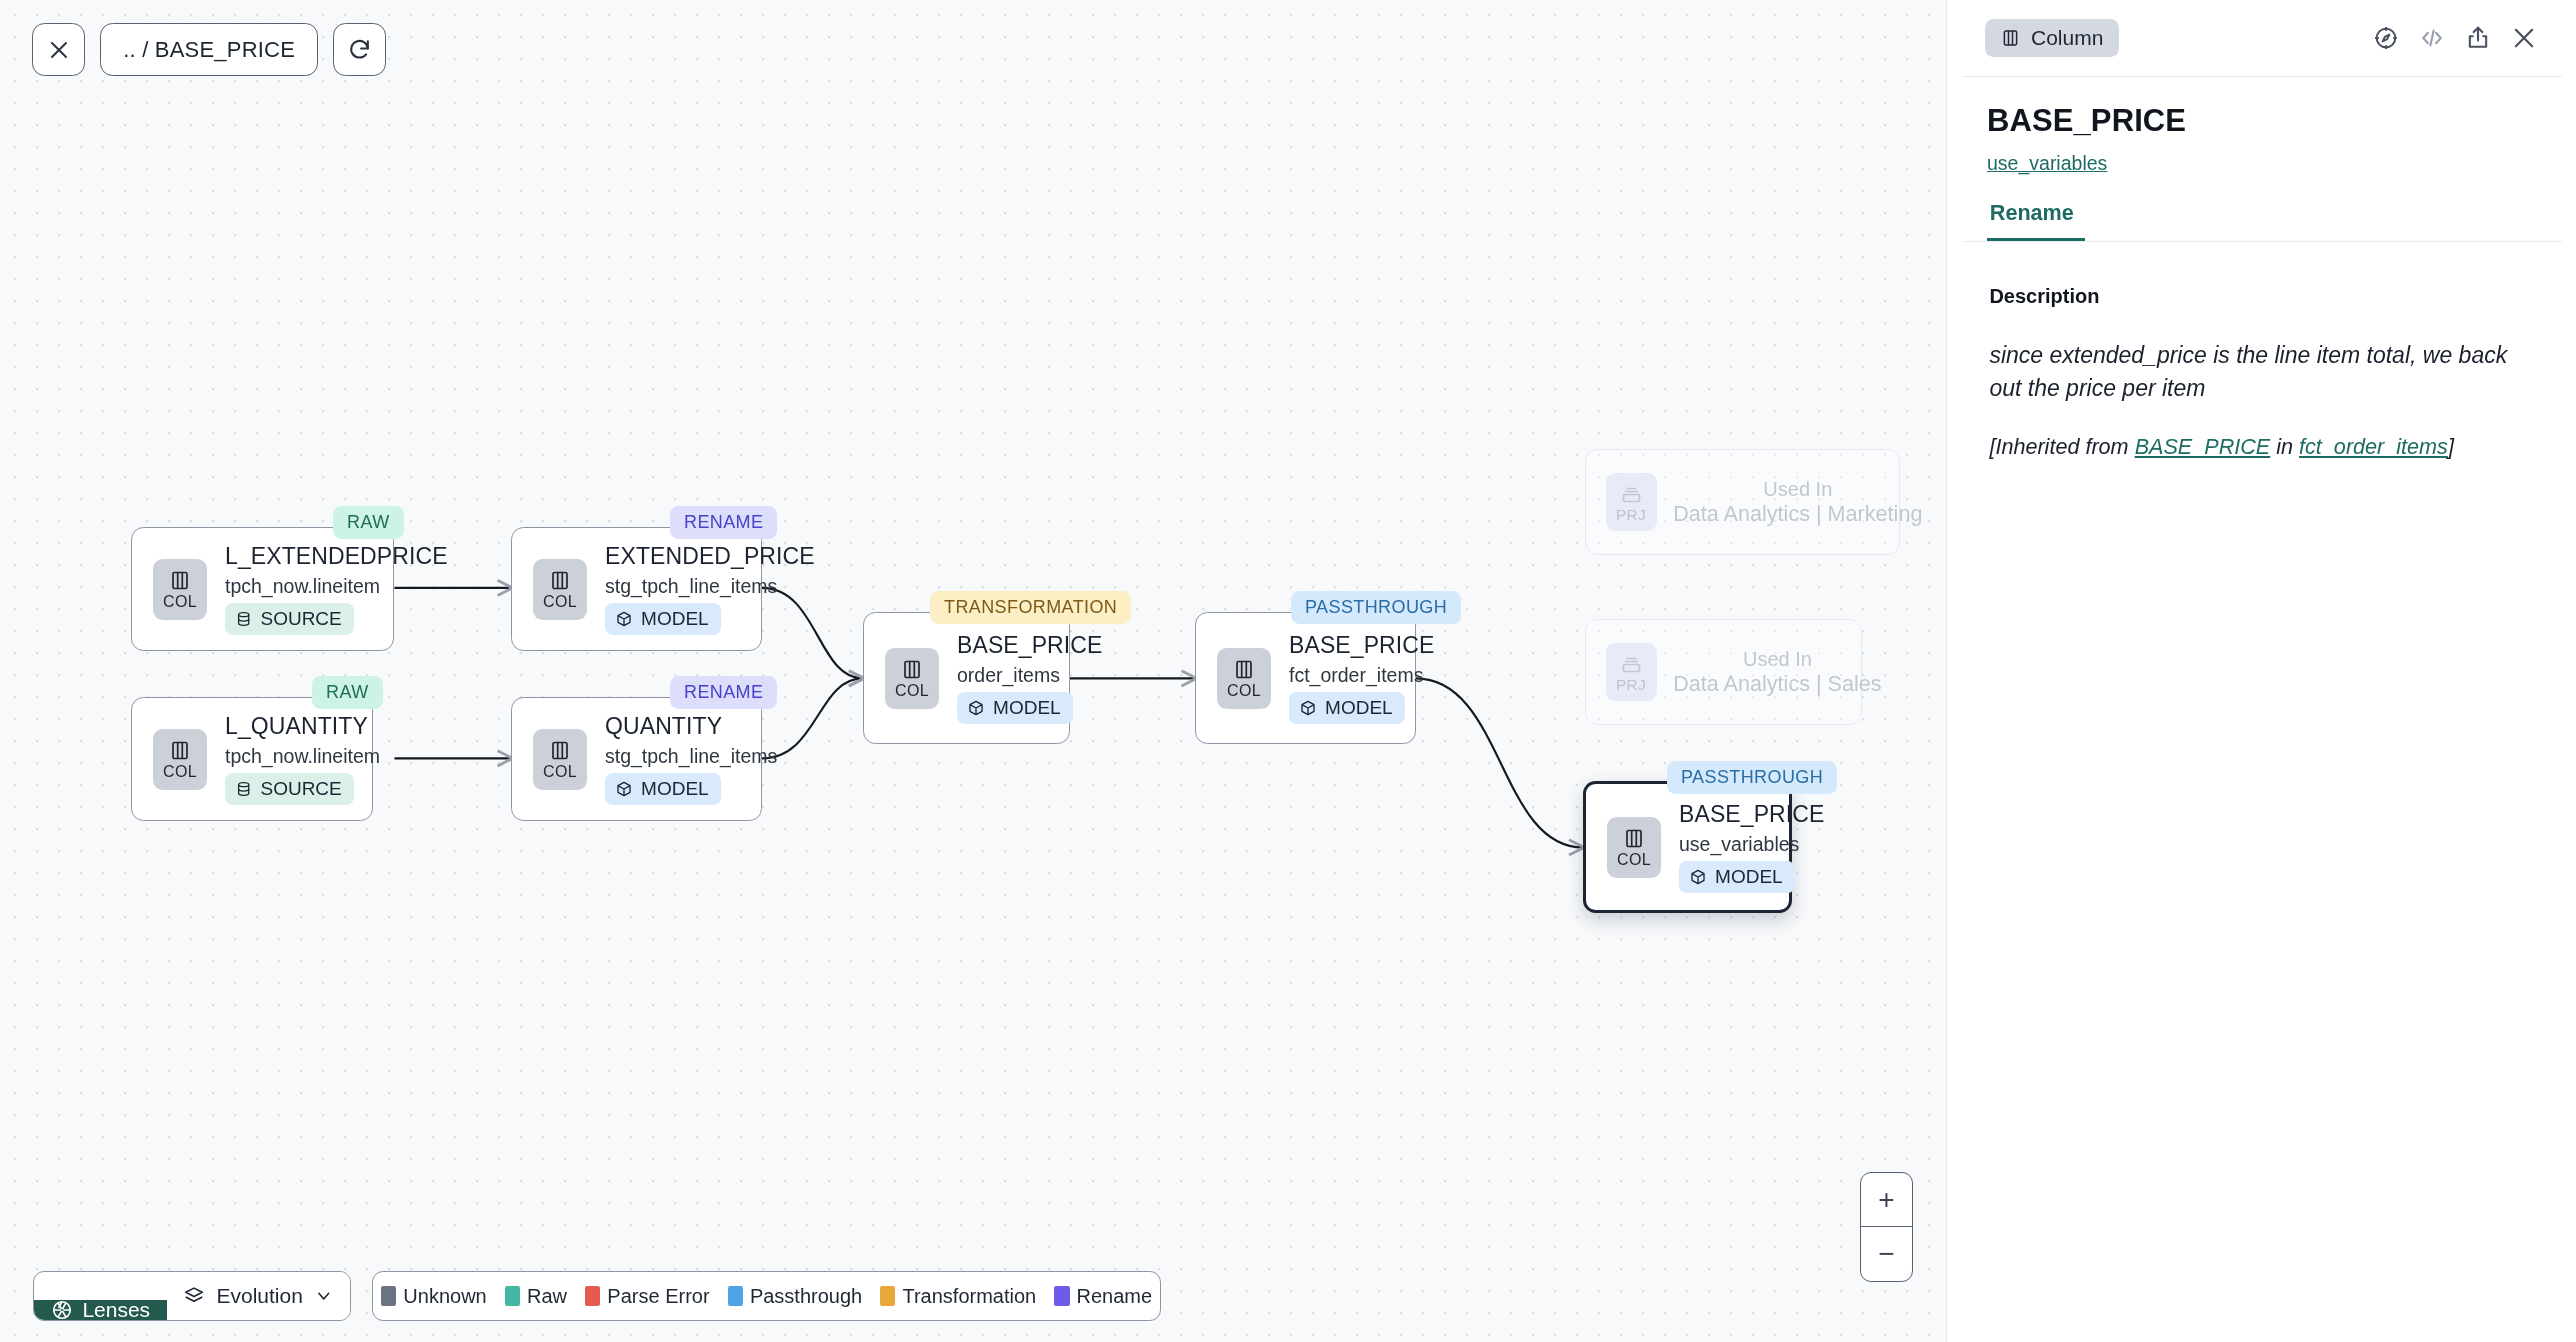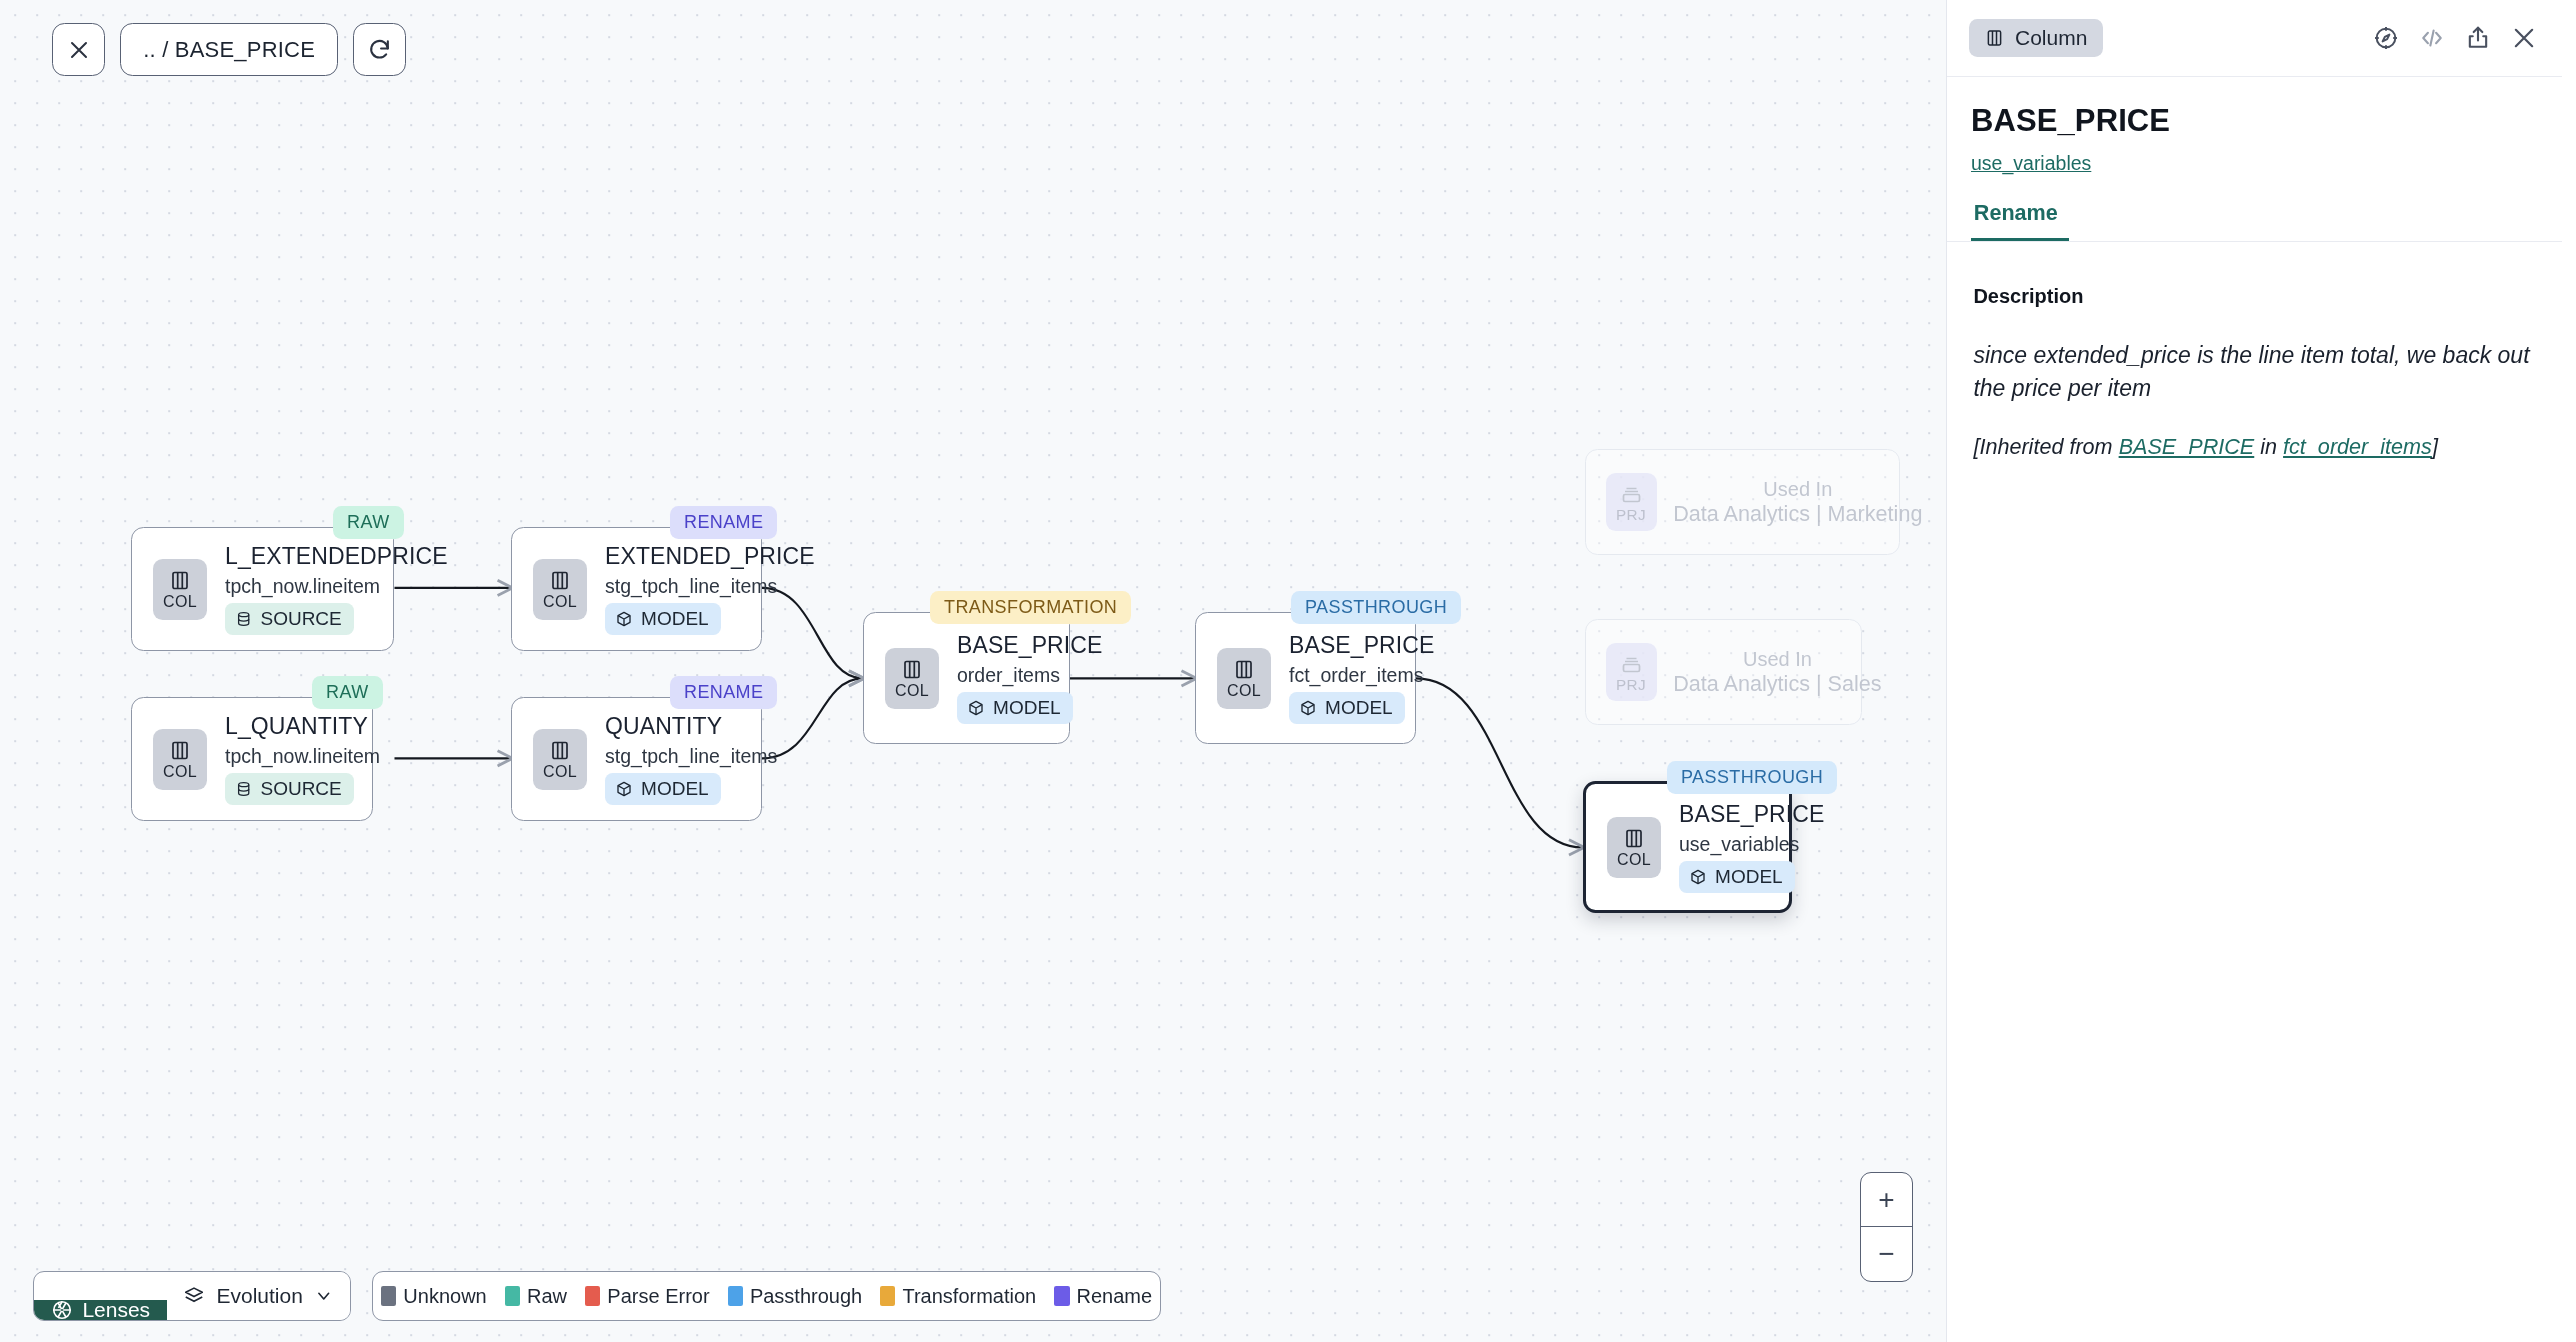--- a/index.html
+++ b/index.html
@@ -17,21 +17,21 @@
     width: 1946px; height: 1343px;
     background-color: #f7f9fb;
     background-image: radial-gradient(circle, #d4d9e2 1.1px, transparent 1.2px);
     background-size: 22px 22px;
     background-position: 4.2px 4.2px;
     overflow: hidden;
     flex: none;
   }
 
   
-  .tl-bar { position: absolute; left: 32px; top: 23px; display: flex; align-items: center; gap: 15.3px; z-index: 40; margin-left: 20px; }
+  .tl-bar { position: absolute; left: 32px; top: 23px; display: flex; align-items: center; gap: 15.3px; z-index: 40; }
   .tl-btn {
     height: 53px; background: #fff; border: 1.7px solid #586174; border-radius: 12.5px;
     display: flex; align-items: center; justify-content: center; cursor: pointer;
     color: #2b3240;
   }
   .tl-btn.sq { width: 53px; }
   .tl-btn.crumb { padding: 0 22px; font-size: 22px; letter-spacing: 0.2px; color: #1c2430; }
 
   
   .node {
@@ -123,21 +123,21 @@
   .legend {
     display: flex; align-items: center; gap: 18px; height: 50px;
     padding: 0 8px; background: #fff; border: 1.5px solid #8e96a6; border-radius: 11px;
   }
   .legitem { display: flex; align-items: center; gap: 7px; font-size: 20px; color: #1f2733; white-space: nowrap; }
   .sw { width: 15.3px; height: 19.5px; border-radius: 2.1px; flex: none; }
 
   
   #panel {
     width: 616px; height: 1343px; background: #fff; flex: none;
-    border-left: 1.4px solid #e4e7ee; display: flex; flex-direction: column;
+    border-left: 1.4px solid #e4e7ee; display: flex; flex-direction: column; padding-left: 16px;
   }
   .phead {
     height: 77px; display: flex; align-items: center; justify-content: space-between;
     padding: 0 24px 0 22px; border-bottom: 1.4px solid #e9ebf1; flex: none;
   }
   .kindchip {
     display: flex; align-items: center; gap: 9.7px;
     background: #d4d8e1; color: #1e2633; border-radius: 8.4px;
     padding: 7px 15.3px; font-size: 21px; cursor: pointer;
   }

